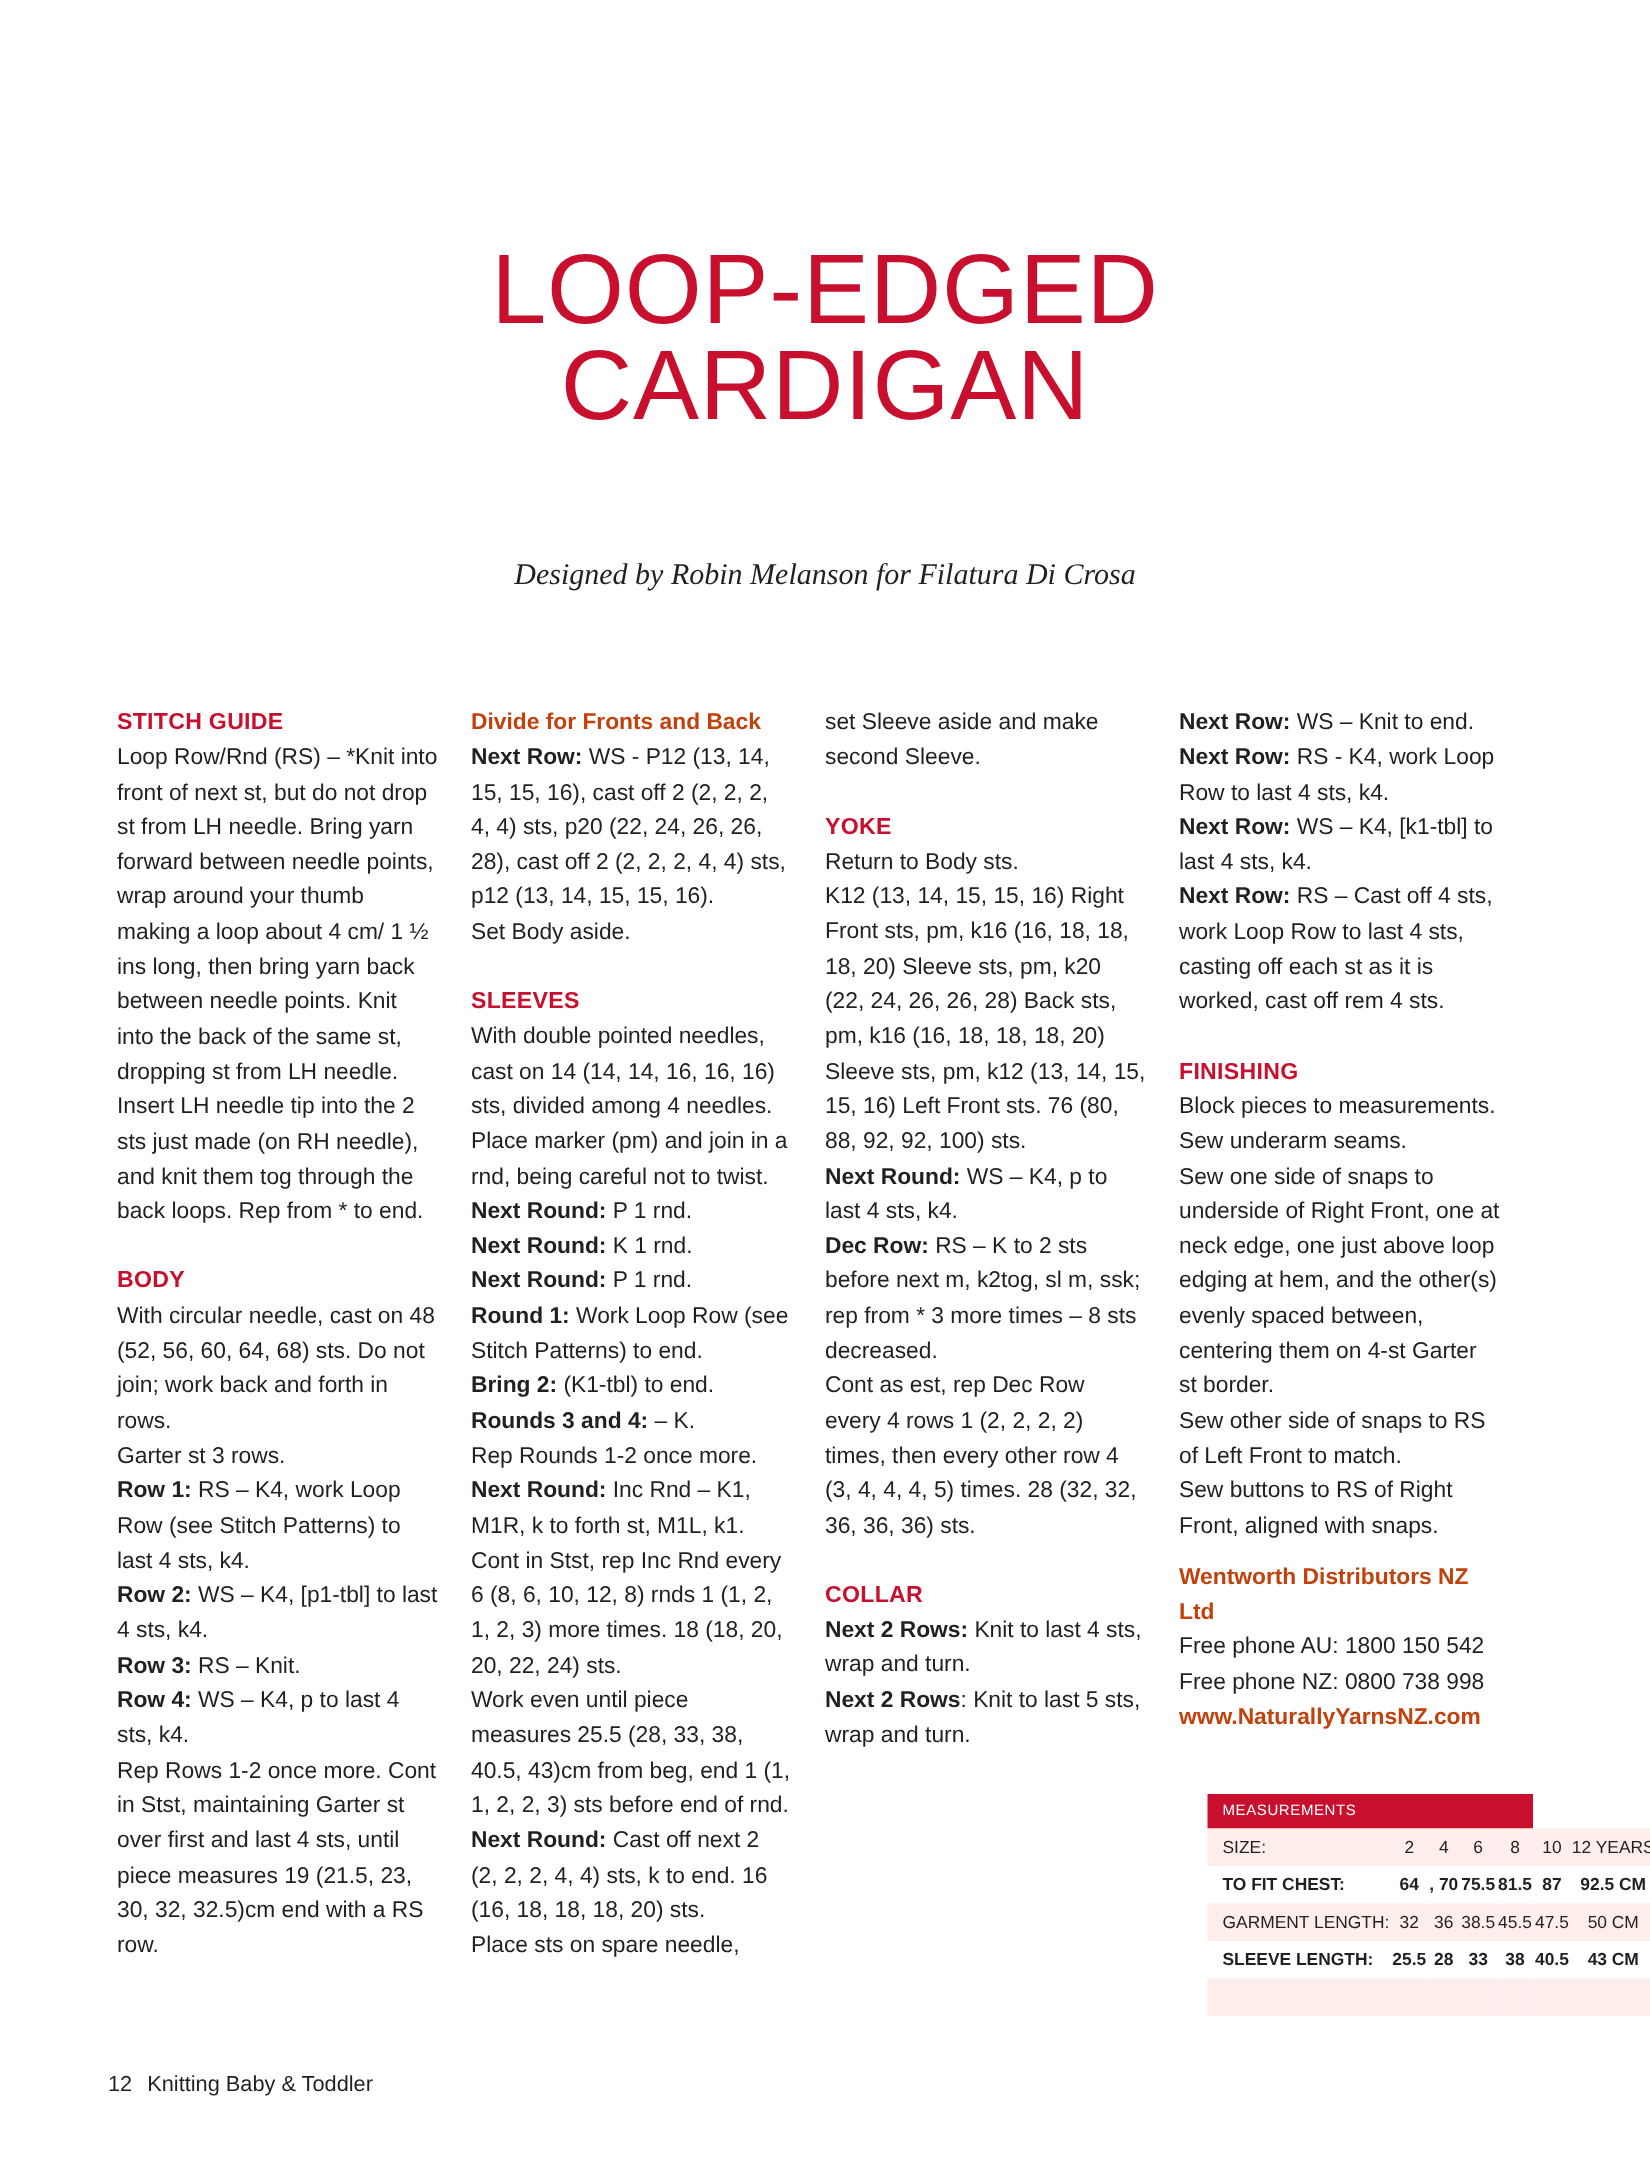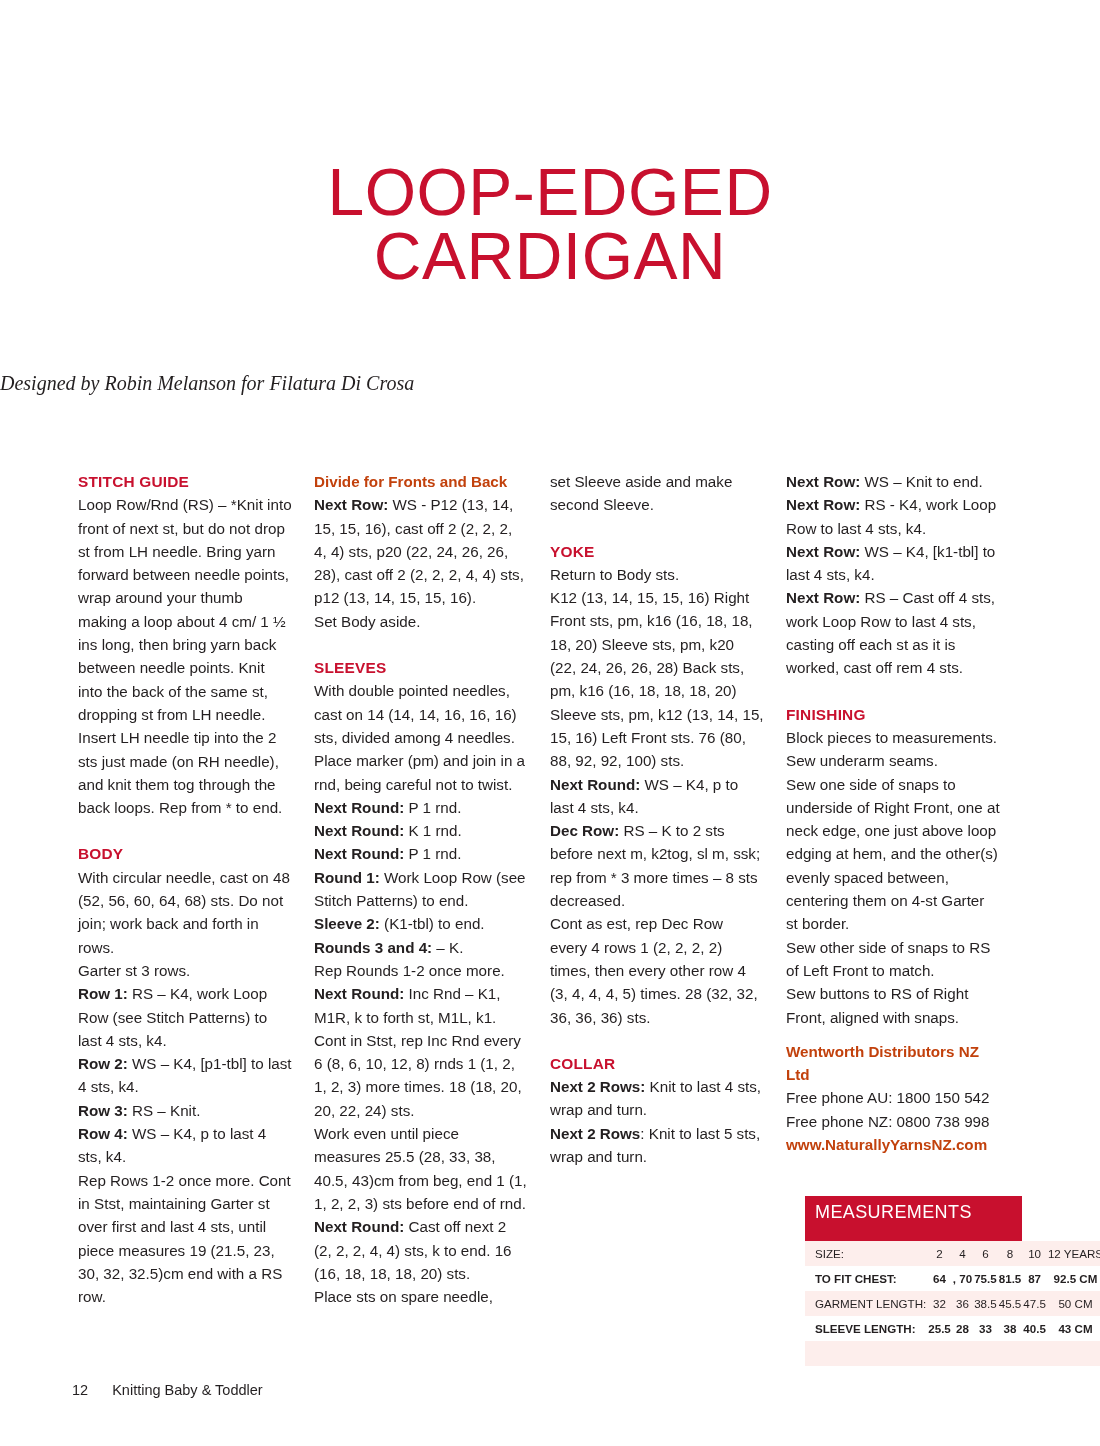--- a/index.html
+++ b/index.html
@@ -36,20 +36,21 @@
     line-height: 64px;
     letter-spacing: 0.5px;
     font-weight: 400;
     font-family: "Liberation Sans", sans-serif;
   }
   .designer {
     position: absolute;
     left: 0;
     top: 372px;
     width: 1100px;
+    text-align: center;
     font-family: "Liberation Serif", serif;
     font-style: italic;
     font-size: 20px;
     color: #231f20;
   }
 
   
   .columns {
     position: absolute;
     left: 78px;
@@ -89,23 +90,23 @@
   
   .meas {
     position: absolute;
     left: 805px;
     top: 1196px;
     width: 217px;
   }
   .meas-title {
     background: #c8102e;
     color: #ffffff;
-    font-size: 18px;
+    font-size: 10px;
     letter-spacing: 0.4px;
-    padding: 6px 8px 18px 10px;
+    padding: 6px 8px 6px 10px;
   }
   .meas table {
     border-collapse: collapse;
     width: 100%;
     font-size: 11.6px;
   }
   .meas td {
     padding: 6px 2px 6px 0;
     text-align: center;
     white-space: nowrap;
@@ -132,21 +133,21 @@
   
   .footer {
     position: absolute;
     left: 72px;
     top: 1382px;
     font-size: 14.5px;
     color: #231f20;
   }
   .footer .pg {
     display: inline-block;
-    margin-right: 20px;
+    margin-right: 6px;
   }
 </style>
 </head>
 <body>
 
 <div class="page">
 
   <div class="title-block">
     <div class="title-line">LOOP-EDGED</div>
     <div class="title-line">CARDIGAN</div>
@@ -174,21 +175,21 @@
       <p class="subhead">Divide for Fronts and Back</p>
       <p><b>Next Row:</b><span> WS - P12 (13, 14, 15, 15, 16), cast off 2 (2, 2, 2, 4, 4) sts, p20 (22, 24, 26, 26, 28), cast off 2 (2, 2, 2, 4, 4) sts, p12 (13, 14, 15, 15, 16).</span></p>
       <p>Set Body aside.</p>
       <div class="gap"></div>
       <p class="head">SLEEVES</p>
       <p>With double pointed needles, cast on 14 (14, 14, 16, 16, 16) sts, divided among 4 needles. Place marker (pm) and join in a rnd, being careful not to twist.</p>
       <p><b>Next Round:</b><span> P 1 rnd.</span></p>
       <p><b>Next Round:</b><span> K 1 rnd.</span></p>
       <p><b>Next Round:</b><span> P 1 rnd.</span></p>
       <p><b>Round 1:</b><span> Work Loop Row (see Stitch Patterns) to end.</span></p>
-      <p><b>Sleeve 2:</b><span> (K1-tbl) to end.</span></p>
+      <p><b>Bring 2:</b><span> (K1-tbl) to end.</span></p>
       <p><b>Rounds 3 and 4:</b><span> – K.</span></p>
       <p>Rep Rounds 1-2 once more.</p>
       <p><b>Next Round:</b><span> Inc Rnd – K1, M1R, k to forth st, M1L, k1.</span></p>
       <p>Cont in Stst, rep Inc Rnd every 6 (8, 6, 10, 12, 8) rnds 1 (1, 2, 1, 2, 3) more times. 18 (18, 20, 20, 22, 24) sts.</p>
       <p>Work even until piece measures 25.5 (28, 33, 38, 40.5, 43)cm from beg, end 1 (1, 1, 2, 2, 3) sts before end of rnd.</p>
       <p><b>Next Round:</b><span> Cast off next 2 (2, 2, 2, 4, 4) sts, k to end. 16 (16, 18, 18, 18, 20) sts.</span></p>
       <p>Place sts on spare needle,</p>
     </div>
 
     <div class="col">

